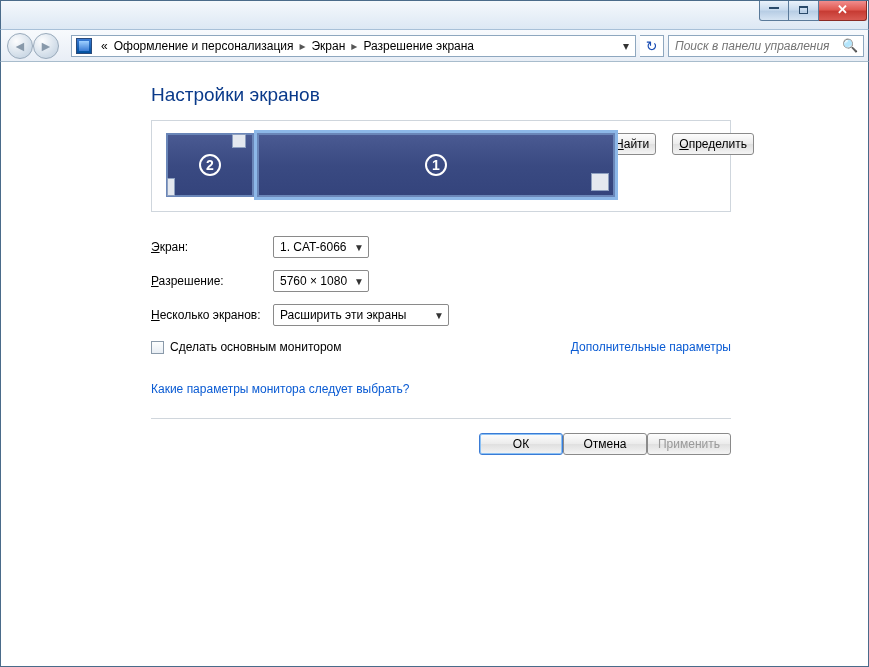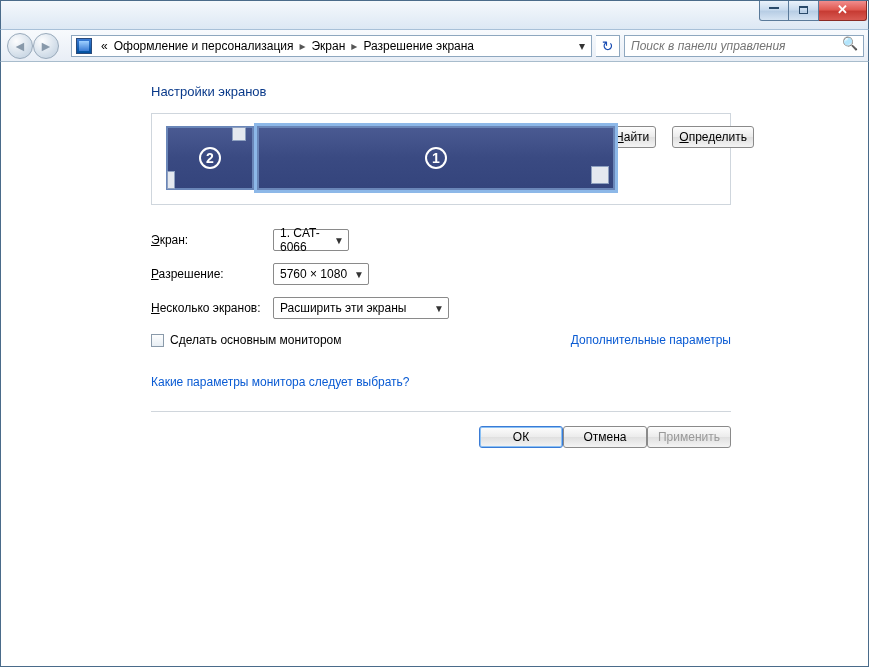--- a/index.html
+++ b/index.html
@@ -90,24 +90,24 @@
   .crumb { padding: 0 3px; }
   .crumb-sep { padding: 0 3px; color:#555; }
   .addr-drop { margin-left:auto; padding:0 4px; color:#333; }
   .refresh {
     width: 24px; height: 22px;
     border: 1px solid #8ea7bf; border-left:none;
     background:#fff; display:flex;align-items:center;justify-content:center;
     color:#1a4db3; font-size:14px; margin-right:4px;
   }
   .searchbox {
-    width: 240px; height: 22px;
+    width: 196px; height: 22px;
     border: 1px solid #8ea7bf;
     background:#fff;
-    display:flex; 
+    display:flex; align-items:center;
     padding: 0 4px;
   }
   .searchbox input {
     flex:1; border:none; outline:none;
     font-size:12px; font-style:italic; color:#777;
     background:transparent;
   }
   .searchbox .mag { color:#2a6fc9; font-size:13px; }
 
   
@@ -116,21 +116,21 @@
     height: calc(667px - 29px - 33px);
     background:#fff;
     padding: 22px 0 0 0;
     position:relative;
   }
   .content {
     width: 580px;
     margin-left: 150px;
   }
   h1.page-title {
-    font-size: 13px; font-weight: normal;
+    font-size: 19px; font-weight: normal;
     color: #0a3a8a;
     margin: 0 0 14px 0;
   }
 
   
   .arrange-box {
     border: 1px solid #cfd6dd;
     background:#fff;
     padding: 12px 14px 14px 14px;
     display:flex; align-items:flex-start;
@@ -181,21 +181,21 @@
   .form-row { display:flex; align-items:center; margin-bottom: 12px; margin-top: 10px; }
   .form-row label { width:122px; }
   .form-row label .ul { text-decoration: underline; }
   .combo {
     height:22px; border:1px solid #8a8a8a; border-radius:2px;
     background:#fff;
     display:flex; align-items:center;
     padding: 0 4px 0 6px;
   }
   .combo .caret { margin-left:auto; font-size:10px; color:#333;}
-  .combo.w1 { width: 76px; }
+  .combo.w1 { width: 96px; }
   .combo.w2 { width: 96px; }
   .combo.w3 { width: 176px; }
 
   
   .ck-row { display:flex; align-items:center; margin: 14px 0 8px 0;}
   .ck {
     width:13px;height:13px;border:1px solid #8a9aaa;
     background: linear-gradient(#fdfefe,#e8eef4);
     margin-right:6px;
   }

